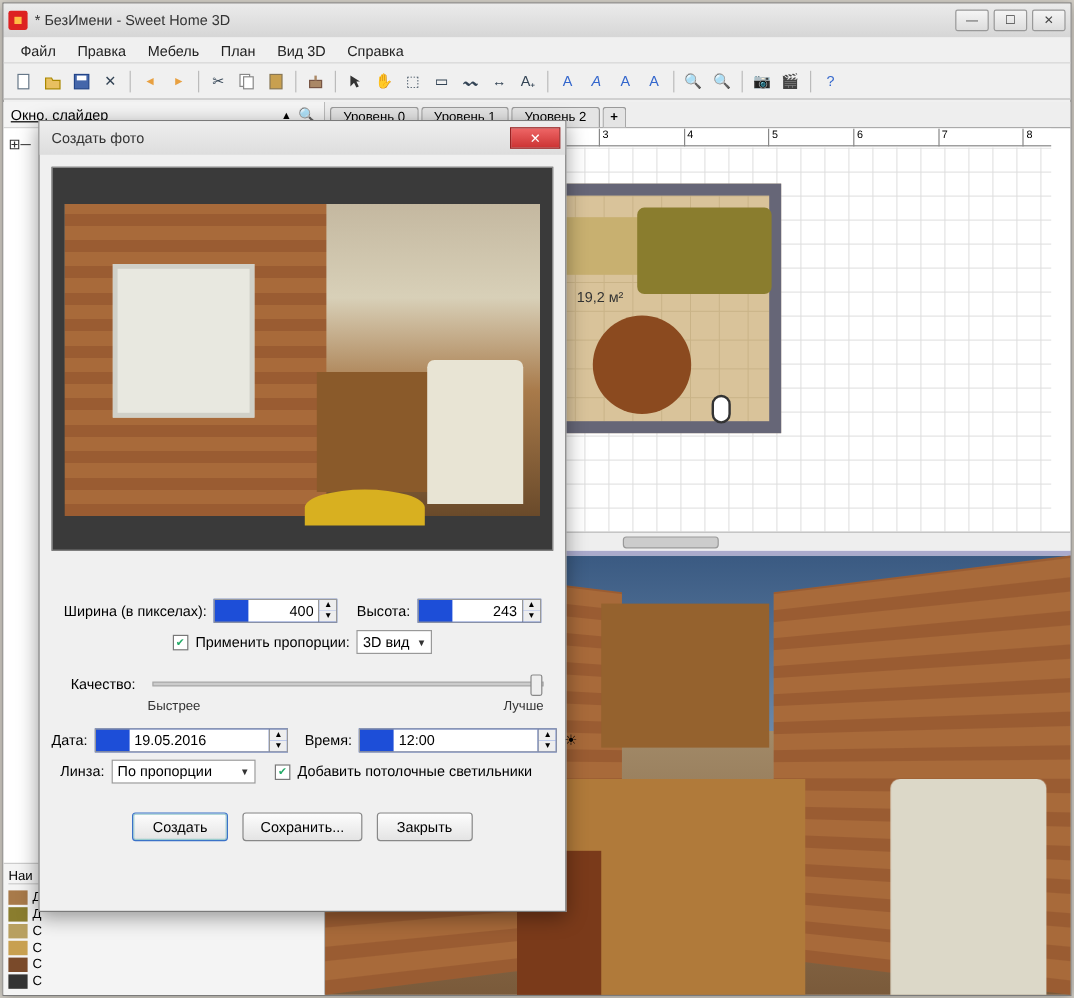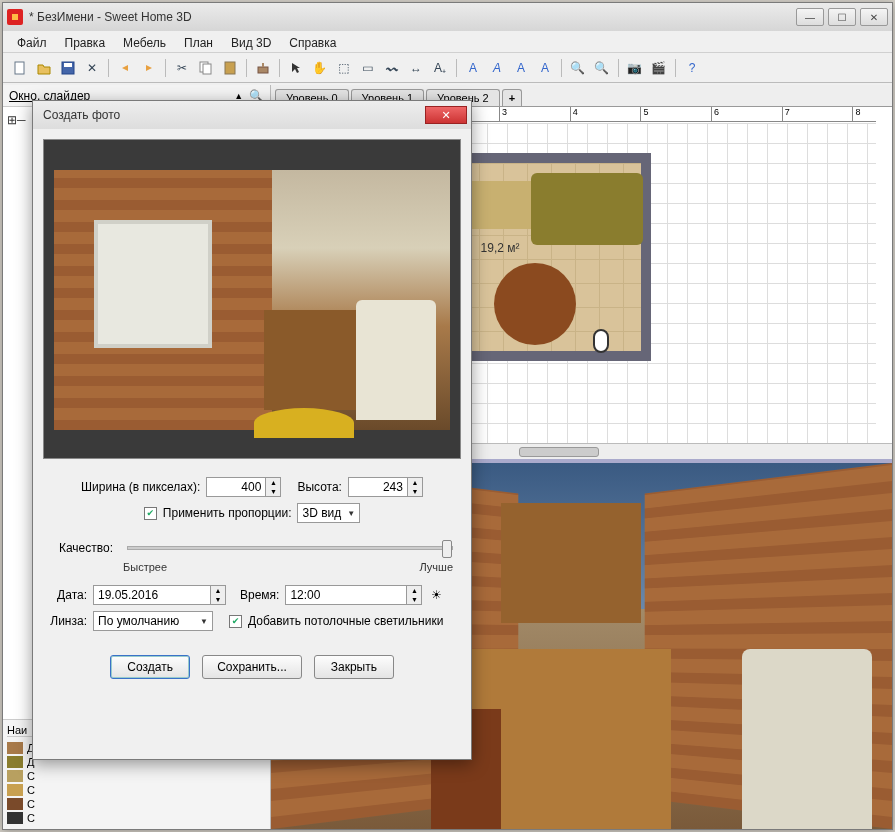--- a/index.html
+++ b/index.html
@@ -175,26 +175,27 @@
 }
 .preview-inner::before {
   content:""; position:absolute; left:0; top:0; width: 55%; height: 100%;
   background: repeating-linear-gradient(0deg, #9a5c32 0 10px, #a86a3a 10px 22px);
 }
 .preview-window { position: absolute; left: 40px; top: 50px; width: 118px; height: 128px; background: #e8e8e0; border: 4px solid #d0d0c8; }
 .preview-desk { position: absolute; left: 210px; bottom: 20px; width: 130px; height: 100px; background: #8a5a2a; }
 .preview-chair { position: absolute; right: 14px; bottom: 10px; width: 80px; height: 120px; background: #e8e4d4; border-radius: 6px 6px 0 0; }
 .preview-table { position: absolute; left: 200px; bottom: -8px; width: 100px; height: 30px; background: #d8b020; border-radius: 50% 50% 0 0; }
 
-.form { margin-top: 18px; }
+.form { margin-top: 40px; }
 .form-row { display: flex; align-items: center; margin: 6px 0; gap: 6px; }
 .form-label { text-align: right; }
 .spinner {
   display: inline-flex; border: 1px solid #999; background: #1d4ed8;
   height: 20px;
+  padding-left: 28px;
 }
 .spinner input { border: none; width: 58px; padding: 0 4px; font-size: 12px; text-align: right; }
 .spinner .spin-btns { display: flex; flex-direction: column; border-left: 1px solid #999; }
 .spinner .sp { width: 14px; height: 9px; font-size: 7px; display: flex; align-items: center; justify-content: center; background: #eee; cursor: pointer; }
 .dropdown {
   border: 1px solid #999; background: #fff; height: 20px; display: inline-flex; align-items: center;
   padding: 0 4px; gap: 6px; cursor: pointer;
 }
 .dropdown .dd-arrow { font-size: 8px; color: #333; }
 .checkbox { width: 13px; height: 13px; border: 1px solid #777; background: #fff; display: inline-flex; align-items: center; justify-content: center; font-size: 9px; color: #2a6; }
@@ -475,21 +476,21 @@
               <span class="sp">▲</span>
               <span class="sp">▼</span>
             </span>
         </span>
         <span class="sun-icon">☀</span>
       </div>
 
       <div class="form-row">
         <span class="form-label" style="width:44px">Линза:</span>
         <span class="dropdown" style="width:120px">
-          <span style="flex:1">По умолчанию</span>
+          <span style="flex:1">По пропорции</span>
           <span class="dd-arrow">▼</span>
         </span>
         <span class="checkbox" style="margin-left:10px">✔</span>
         <span>Добавить потолочные светильники</span>
       </div>
 
       <div class="dlg-buttons">
         <button class="dlg-btn primary">Создать</button>
         <button class="dlg-btn">Сохранить...</button>
         <button class="dlg-btn">Закрыть</button>

